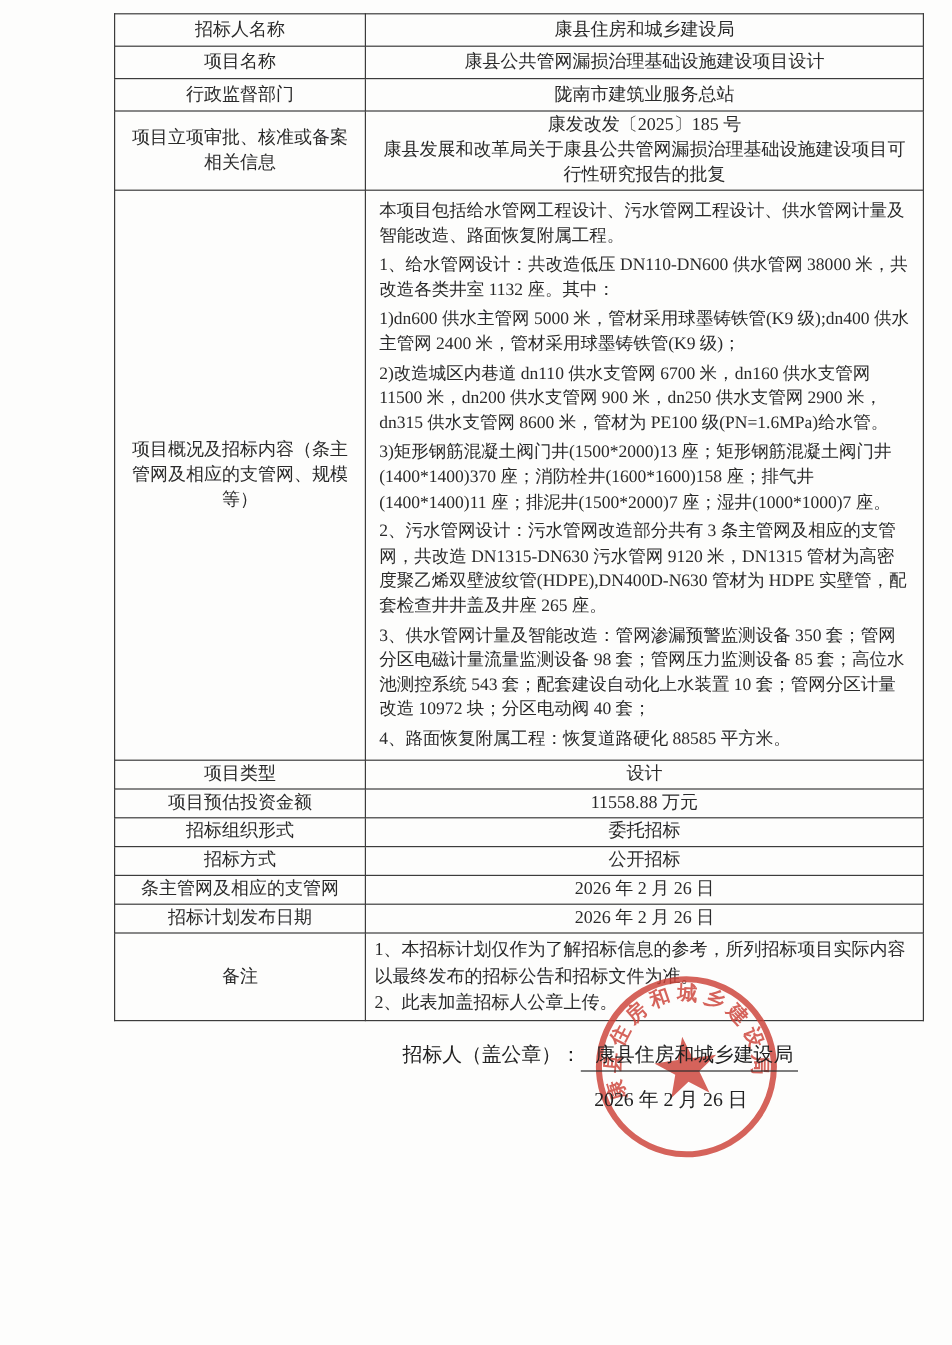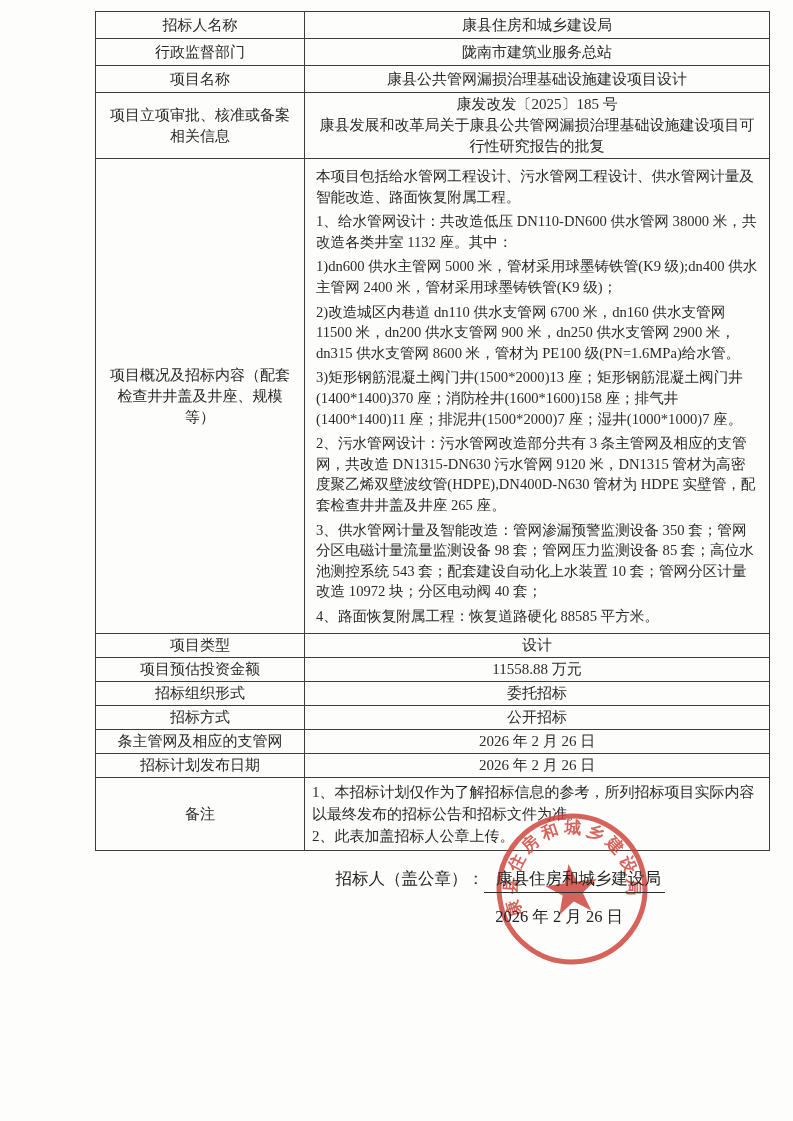--- a/index.html
+++ b/index.html
@@ -55,36 +55,36 @@
 <div class="page">
 
 
   <table class="plan">
     <tbody>
         <tr class="r-md">
       <td class="lbl">招标人名称</td>
       <td class="val">康县住房和城乡建设局</td>
     </tr>
     <tr class="r-md">
+      <td class="lbl">项目名称</td>
+      <td class="val">康县公共管网漏损治理基础设施建设项目设计</td>
+    </tr>
+    <tr class="r-md">
       <td class="lbl">行政监督部门</td>
       <td class="val">陇南市建筑业服务总站</td>
-    </tr>
-    <tr class="r-md">
-      <td class="lbl">项目名称</td>
-      <td class="val">康县公共管网漏损治理基础设施建设项目设计</td>
     </tr>
     <tr class="r-approve">
       <td class="lbl">项目立项审批、核准或备案相关信息</td>
       <td class="val">
         <div class="approve-l">康发改发〔2025〕185 号</div>
         <div class="approve-l">康县发展和改革局关于康县公共管网漏损治理基础设施建设项目可行性研究报告的批复</div>
       </td>
     </tr>
     <tr class="r-big">
-      <td class="lbl">项目概况及招标内容（配套检查井井盖及井座、规模等）</td>
+      <td class="lbl">项目概况及招标内容（条主管网及相应的支管网、规模等）</td>
       <td class="val val-left">
         <p class="cp">本项目包括给水管网工程设计、污水管网工程设计、供水管网计量及智能改造、路面恢复附属工程。</p>
         <p class="cp">1、给水管网设计：共改造低压 DN110-DN600 供水管网 38000 米，共改造各类井室 1132 座。其中：</p>
         <p class="cp">1)dn600 供水主管网 5000 米，管材采用球墨铸铁管(K9 级);dn400 供水主管网 2400 米，管材采用球墨铸铁管(K9 级)；</p>
         <p class="cp">2)改造城区内巷道 dn110 供水支管网 6700 米，dn160 供水支管网 11500 米，dn200 供水支管网 900 米，dn250 供水支管网 2900 米，dn315 供水支管网 8600 米，管材为 PE100 级(PN=1.6MPa)给水管。</p>
         <p class="cp">3)矩形钢筋混凝土阀门井(1500*2000)13 座；矩形钢筋混凝土阀门井(1400*1400)370 座；消防栓井(1600*1600)158 座；排气井(1400*1400)11 座；排泥井(1500*2000)7 座；湿井(1000*1000)7 座。</p>
         <p class="cp">2、污水管网设计：污水管网改造部分共有 3 条主管网及相应的支管网，共改造 DN1315-DN630 污水管网 9120 米，DN1315 管材为高密度聚乙烯双壁波纹管(HDPE),DN400D-N630 管材为 HDPE 实壁管，配套检查井井盖及井座 265 座。</p>
         <p class="cp">3、供水管网计量及智能改造：管网渗漏预警监测设备 350 套；管网分区电磁计量流量监测设备 98 套；管网压力监测设备 85 套；高位水池测控系统 543 套；配套建设自动化上水装置 10 套；管网分区计量改造 10972 块；分区电动阀 40 套；</p>
         <p class="cp">4、路面恢复附属工程：恢复道路硬化 88585 平方米。</p>
       </td>

